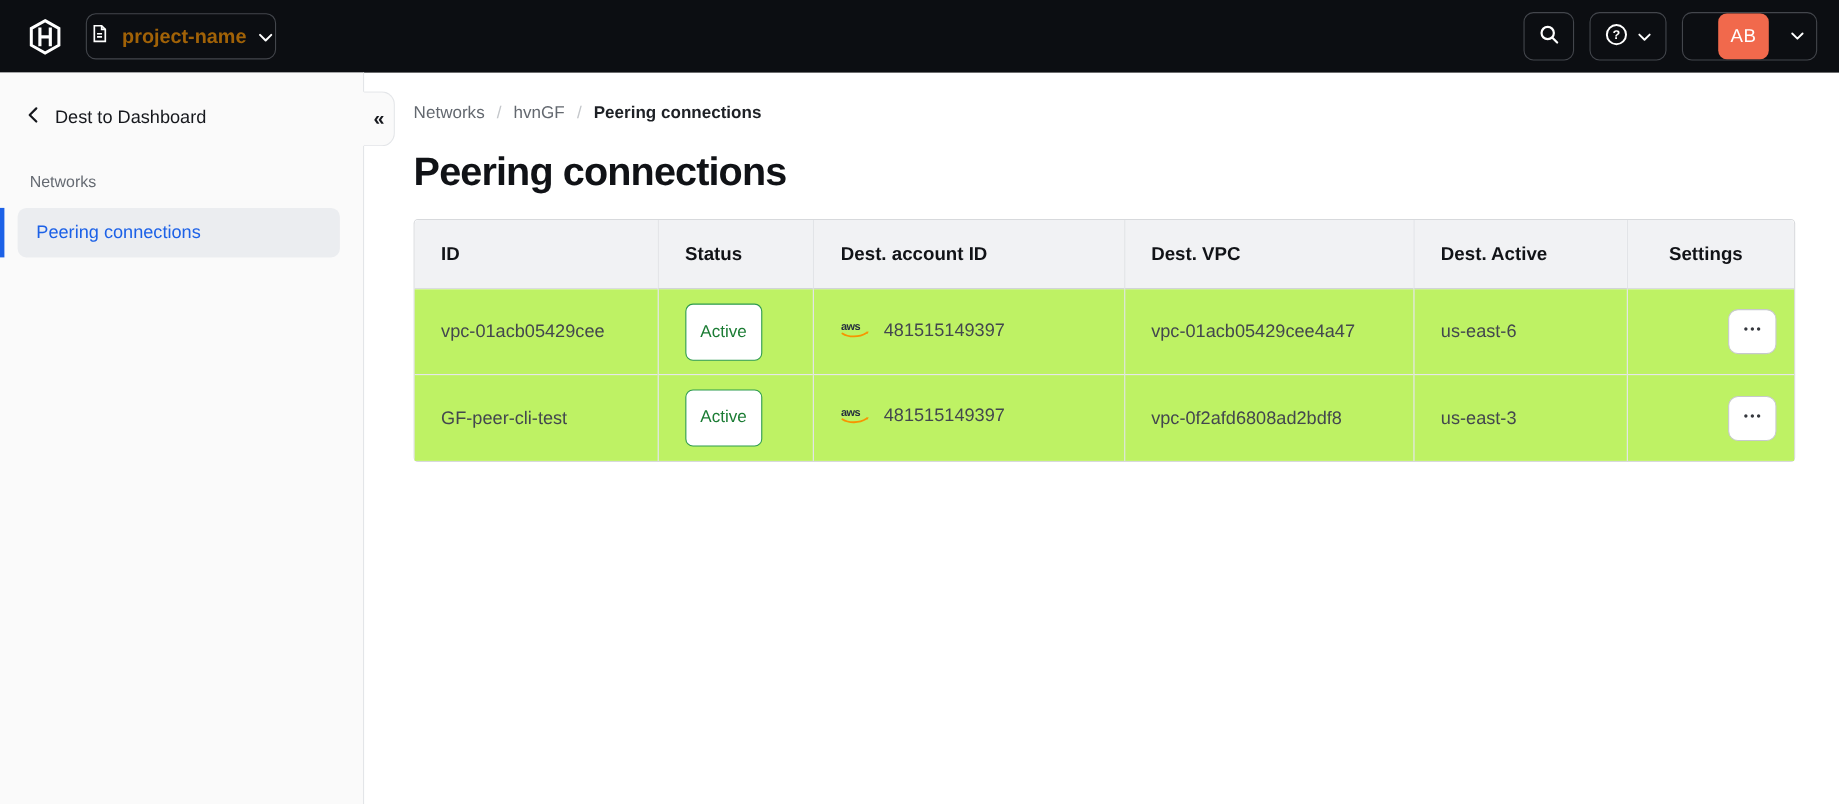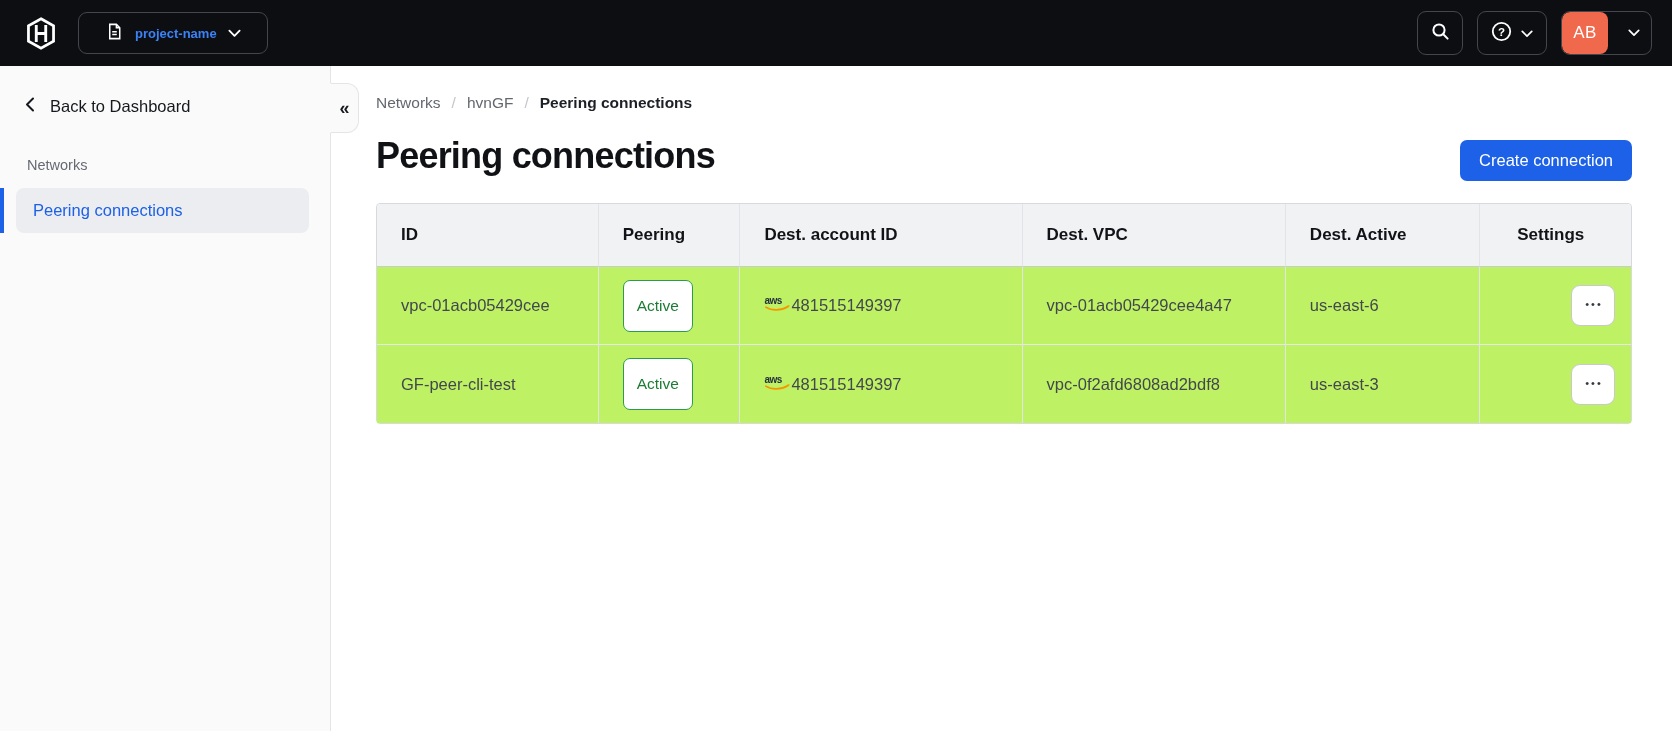--- a/index.html
+++ b/index.html
@@ -11,31 +11,31 @@
   }
 
   
   .topbar {
     height:66px; background:#0c0e12; display:flex; align-items:center;
     padding:0 20px 0 26px;
   }
   .logo { display:flex; align-items:center; }
   .project-btn {
     margin-left:22px; display:flex; align-items:center; gap:11px;
-    height:42px; padding:0 26px; border:1px solid #43464c; border-radius:9px;
-    color:#3b82f6; font-size:13px; font-weight:600; background:transparent; cursor:pointer;
+    height:42px; padding:0 2px; border:1px solid #43464c; border-radius:9px;
+    color:#a16207; font-size:18px; font-weight:600; background:transparent; cursor:pointer;
   }
   .topbar-right { margin-left:auto; display:flex; align-items:center; gap:14px; }
   .icon-btn {
     height:44px; min-width:46px; border:1px solid #43464c; border-radius:9px;
     display:flex; align-items:center; justify-content:center; gap:9px;
     background:transparent; color:#fff; cursor:pointer; padding:0;
   }
   .help-btn { padding:0 13px; }
-  .account-btn { display:flex; align-items:center; overflow:hidden; }
+  .account-btn { display:flex; align-items:center; overflow:hidden;padding-left:32px; }
   .avatar {
     width:46px; height:42px; background:#f1694c; color:#fff;
     display:flex; align-items:center; justify-content:center;
     font-size:17px; font-weight:400; border-radius:8px; letter-spacing:0.5px;
   }
   .account-chevron { width:34px; display:flex; justify-content:center; color:#fff; }
 
   
   .app-body { display:flex; height:665px; }
 
@@ -97,21 +97,21 @@
     padding:0 24px; height:78px; font-size:16.5px; color:#43474e; background:#bef264;
   }
   .peering tr.sep td { border-bottom:1px solid #e5e7ea; }
   .peering td.settings-cell { text-align:right; padding-right:16px; }
 
   .badge {
     display:inline-block; padding:16px 13px; background:#fff;
     border:1.5px solid #2d9b4f; border-radius:7px;
     color:#1b7c34; font-size:15.5px; font-weight:500;
   }
-  .account-flex { display:flex; align-items:center; }
+  .account-flex { display:flex; align-items:flex-start; gap:12px; }
   .ellipsis-btn {
     width:44px; height:41px; border:1px solid #c7c9cd; border-radius:9px; background:#fff;
     color:#35383e; font-size:11px; letter-spacing:2px; line-height:1;
     display:inline-flex; align-items:center; justify-content:center; cursor:pointer; padding:0 0 2px 2px;
   }
 </style>
 </head>
 <body>
 
 <header class="topbar">
@@ -179,21 +179,21 @@
     <div class="collapse-tab">
       <span>«</span>
     </div>
 
     <div class="back-row">
       <span>
         <svg width="10" height="15" viewBox="0 0 10 15" fill="none" stroke="#16181d" stroke-width="2" stroke-linecap="round" stroke-linejoin="round">
             <path d="M8 1.5 L2 7.5 L8 13.5"></path>
           </svg>
       </span>
-      <span>Back to Dashboard</span>
+      <span>Dest to Dashboard</span>
     </div>
 
     <div class="section-label">Networks</div>
 
     <div class="nav-row">
       <span class="accent-bar"></span>
       <div class="nav-item">
         <span>Peering connections</span>
       </div>
     </div>
@@ -204,37 +204,36 @@
     <nav class="breadcrumb">
       <span>Networks</span>
       <span class="sep">/</span>
       <span>hvnGF</span>
       <span class="sep">/</span>
       <span class="current">Peering connections</span>
     </nav>
 
     <div class="page-head">
       <h1 class="page-title">Peering connections</h1>
-      <button class="create-btn">Create connection</button>
     </div>
 
     <div class="table-wrap">
       <table class="peering">
         <colgroup>
           <col style="width:17.6%">
             <col style="width:11.3%">
             <col style="width:22.5%">
           <col style="width:21.0%">
             <col style="width:15.5%">
             <col style="width:12.1%">
         </colgroup>
         <thead>
           <tr>
             <th>ID</th>
-            <th>Peering</th>
+            <th>Status</th>
             <th>Dest. account ID</th>
             <th>Dest. VPC</th>
             <th>Dest. Active</th>
             <th>Settings</th>
           </tr>
         </thead>
         <tbody>
           <tr class="sep">
             <td>vpc-01acb05429cee</td>
             <td>

